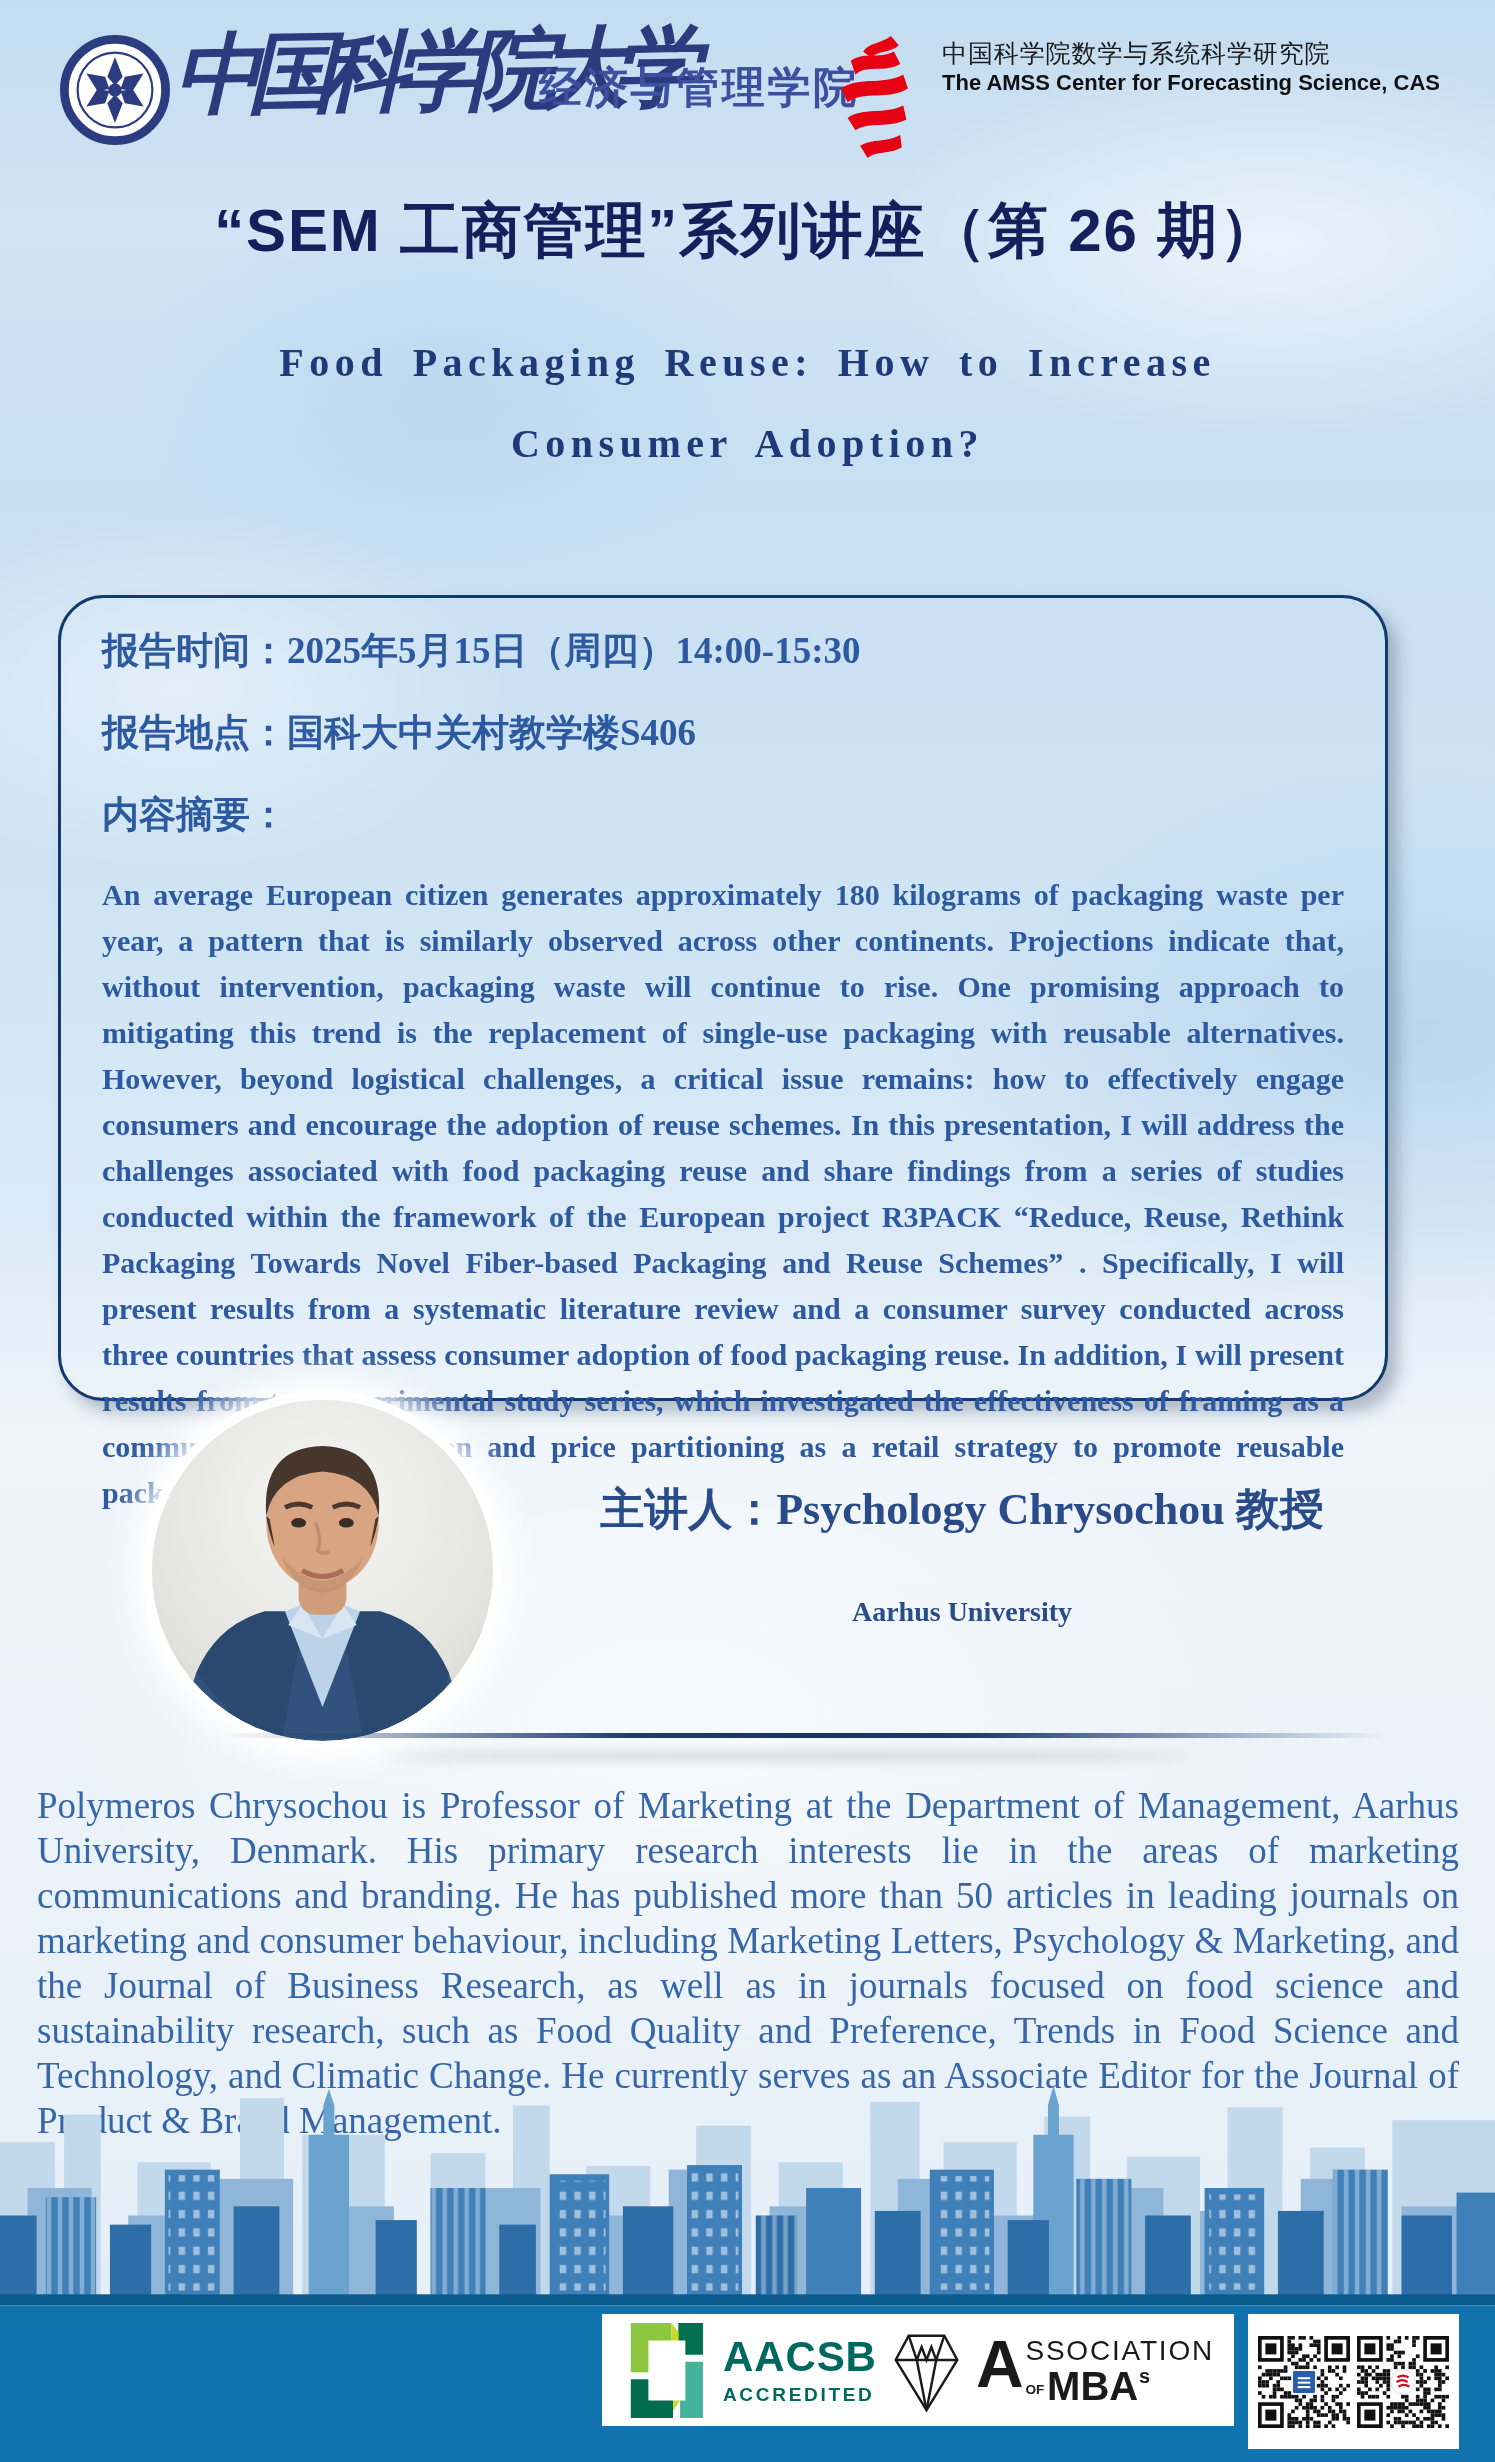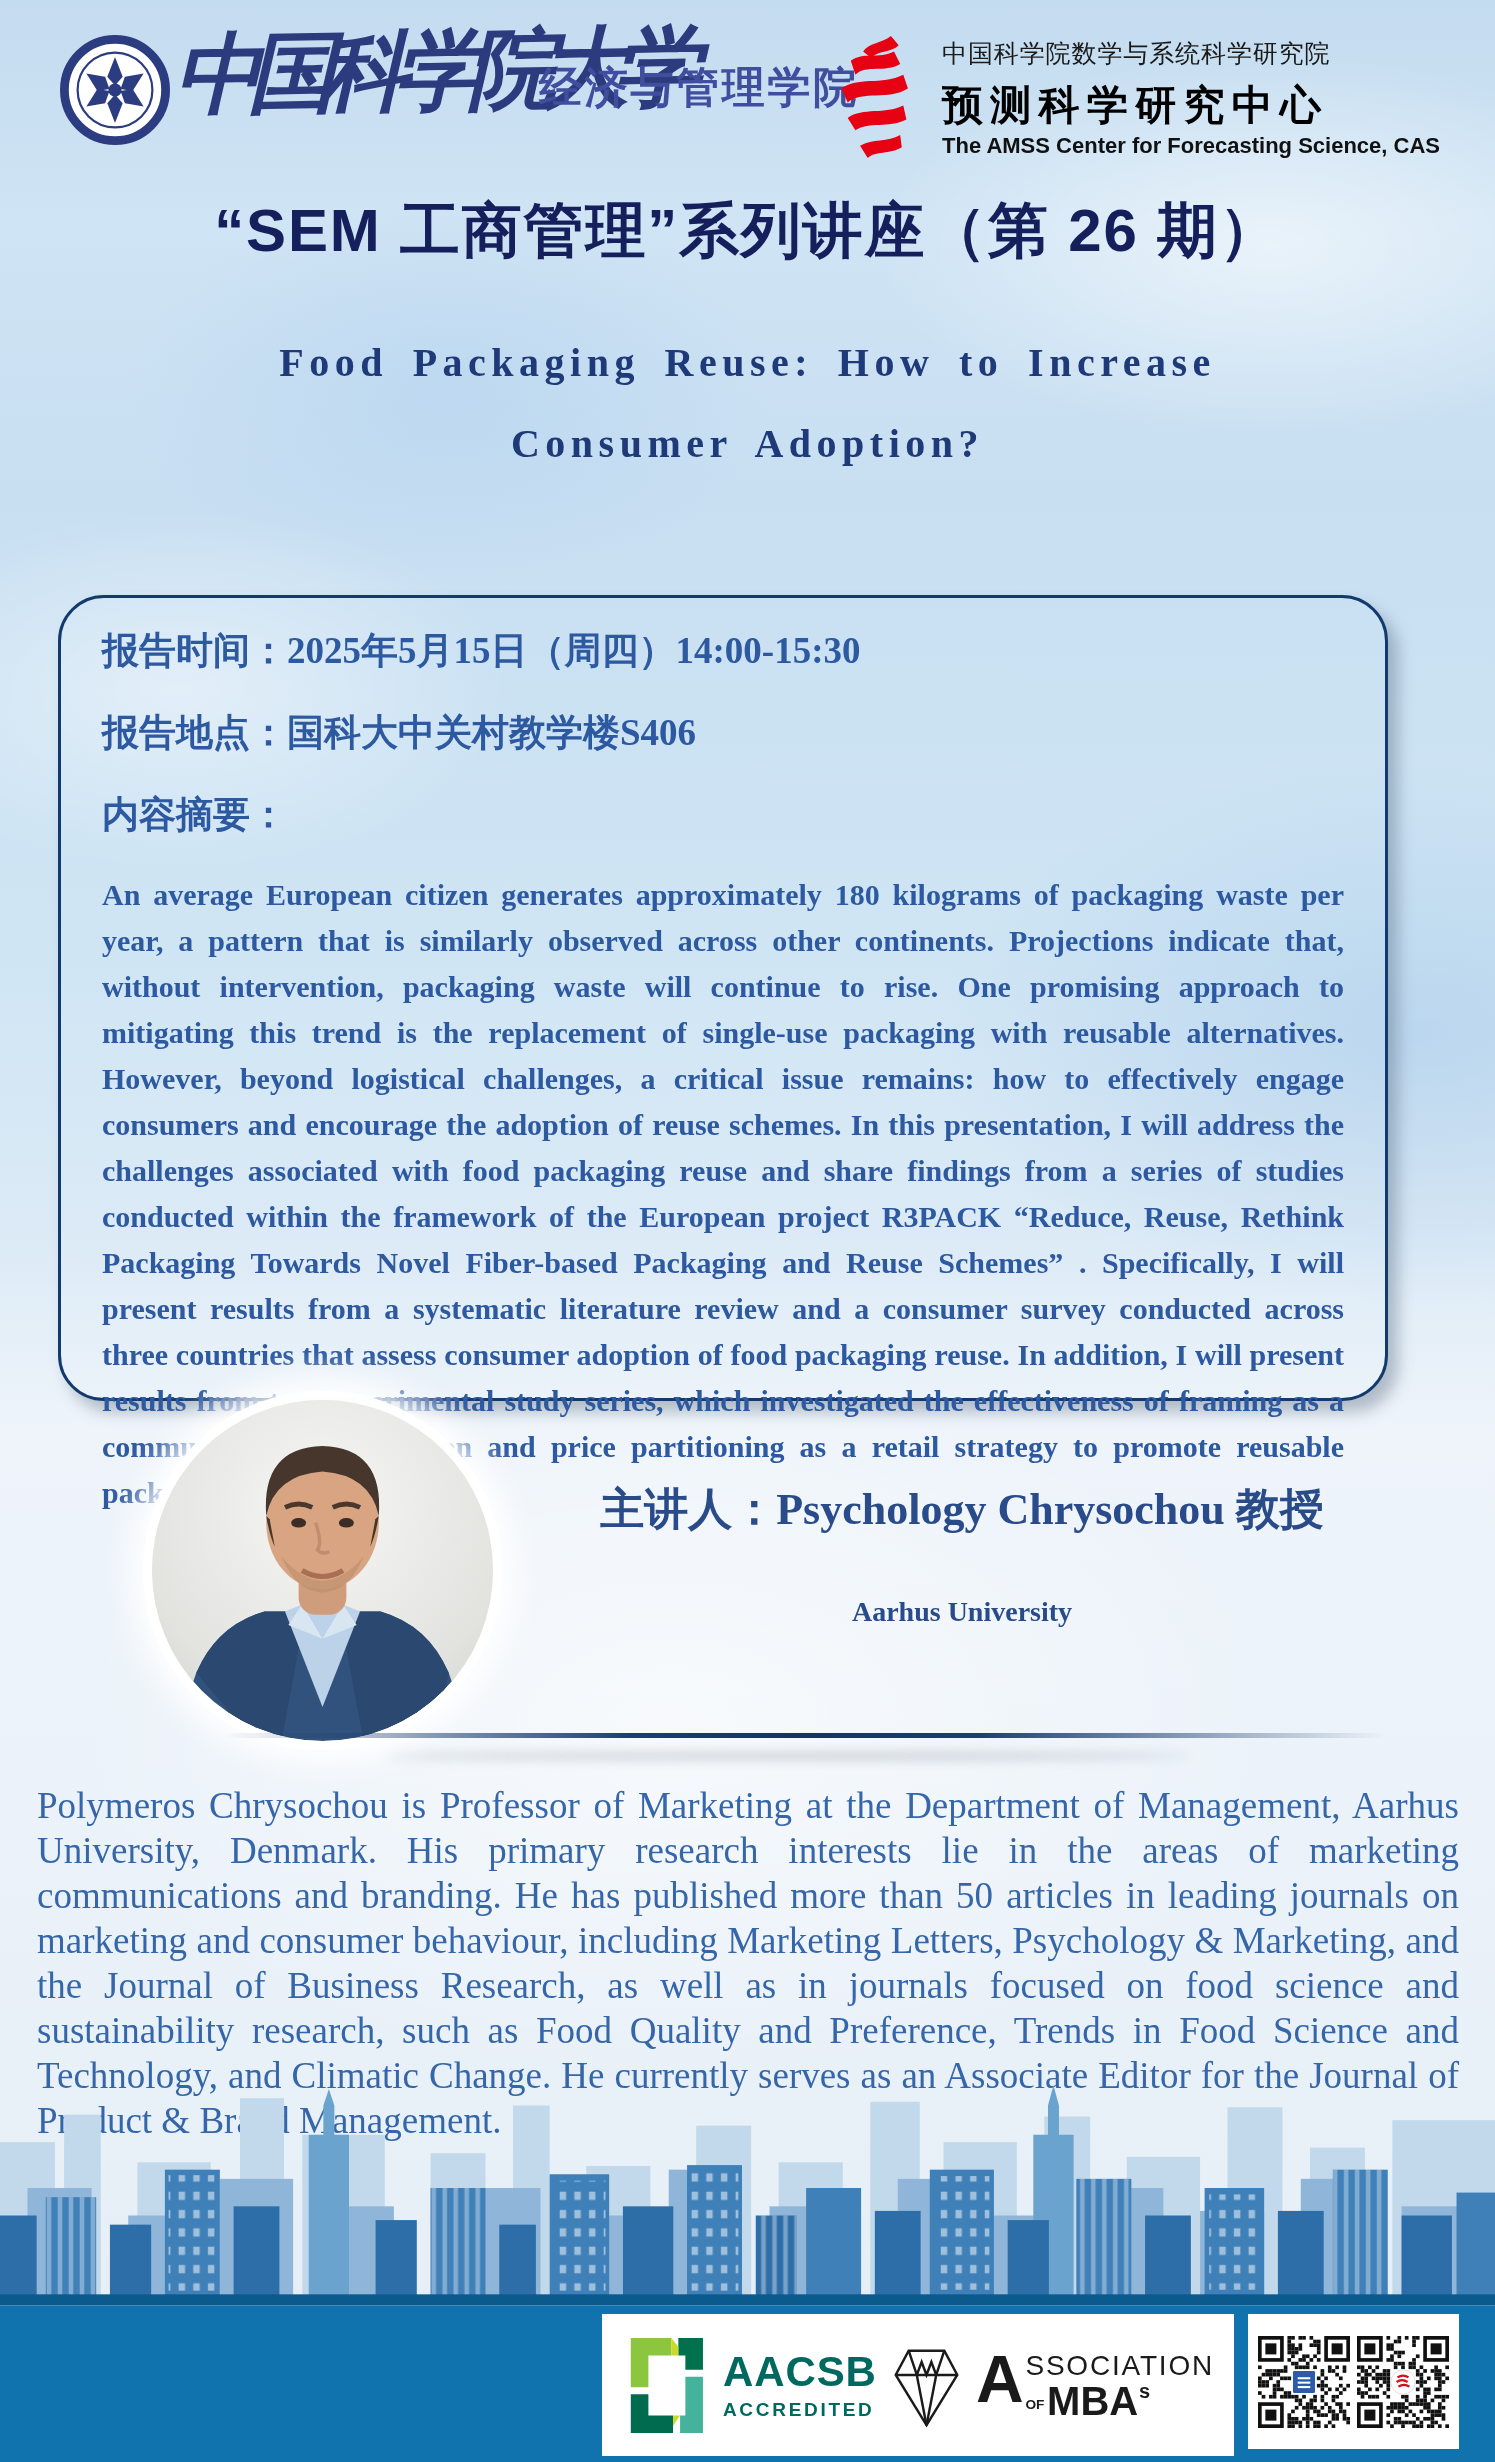--- a/index.html
+++ b/index.html
@@ -74,21 +74,21 @@
 
   
   .bio{
     left:37px; top:1783px; width:1422px;
     font-size:37px; line-height:45px; color:#3566a9; text-align:justify;
   }
 
   
   .skyline{left:0; top:2078px; width:1495px; height:385px;}
   .accred-box{
-    left:602px; top:2314px; width:632px; height:142px; background:#fff;
+    left:602px; top:2314px; width:632px; height:112px; background:#fff;
     display:flex; align-items:center; justify-content:space-evenly; padding:0 11px; box-sizing:border-box;
     font-family:"Liberation Sans","DejaVu Sans",sans-serif;
   }
   .aacsb-group{display:flex; align-items:center; gap:13px;}
   .aacsb-text{color:#00695f; line-height:1;}
   .aacsb-name{font-size:42px; font-weight:800; letter-spacing:0.9px;}
   .aacsb-sub{font-size:19px; font-weight:700; letter-spacing:2.7px; margin-top:6.4px;}
   .amba-group{display:flex; align-items:center; gap:9.2px; color:#1a1a1a;}
   .amba-text{line-height:1;}
   .amba-row1{display:flex; align-items:flex-start;}
@@ -132,21 +132,20 @@
     <g fill="#e60113">
       <path d="M40 2 C34 7 26 6 22 12 L27 16 C33 11 40 13 45 8 Z"></path>
       <path d="M14 18 C22 12 32 17 42 12 L46 20 C36 26 24 20 17 27 Z"></path>
       <path d="M8 36 C18 28 34 34 48 27 L51 36 C38 44 22 37 12 45 Z"></path>
       <path d="M12 55 C22 48 36 53 48 47 L50 56 C38 62 26 57 17 63 Z"></path>
       <path d="M20 73 C28 68 38 71 46 66 L47 74 C39 79 30 76 25 81 Z"></path>
     </g>
   </svg>
   <div class="abs hdr-right-text">
     <div class="amss-l1">中国科学院数学与系统科学研究院</div>
-    <div class="amss-l2">预测科学研究中心</div>
     <div class="amss-l3">The AMSS Center for Forecasting Science, CAS</div>
   </div>
 
   <div class="abs series-title">“SEM 工商管理”系列讲座（第 26 期）</div>
   <div class="abs talk-title">
     <div>Food Packaging Reuse: How to Increase</div>
     <div>Consumer Adoption?</div>
   </div>
 
   <div class="abs info-box">

